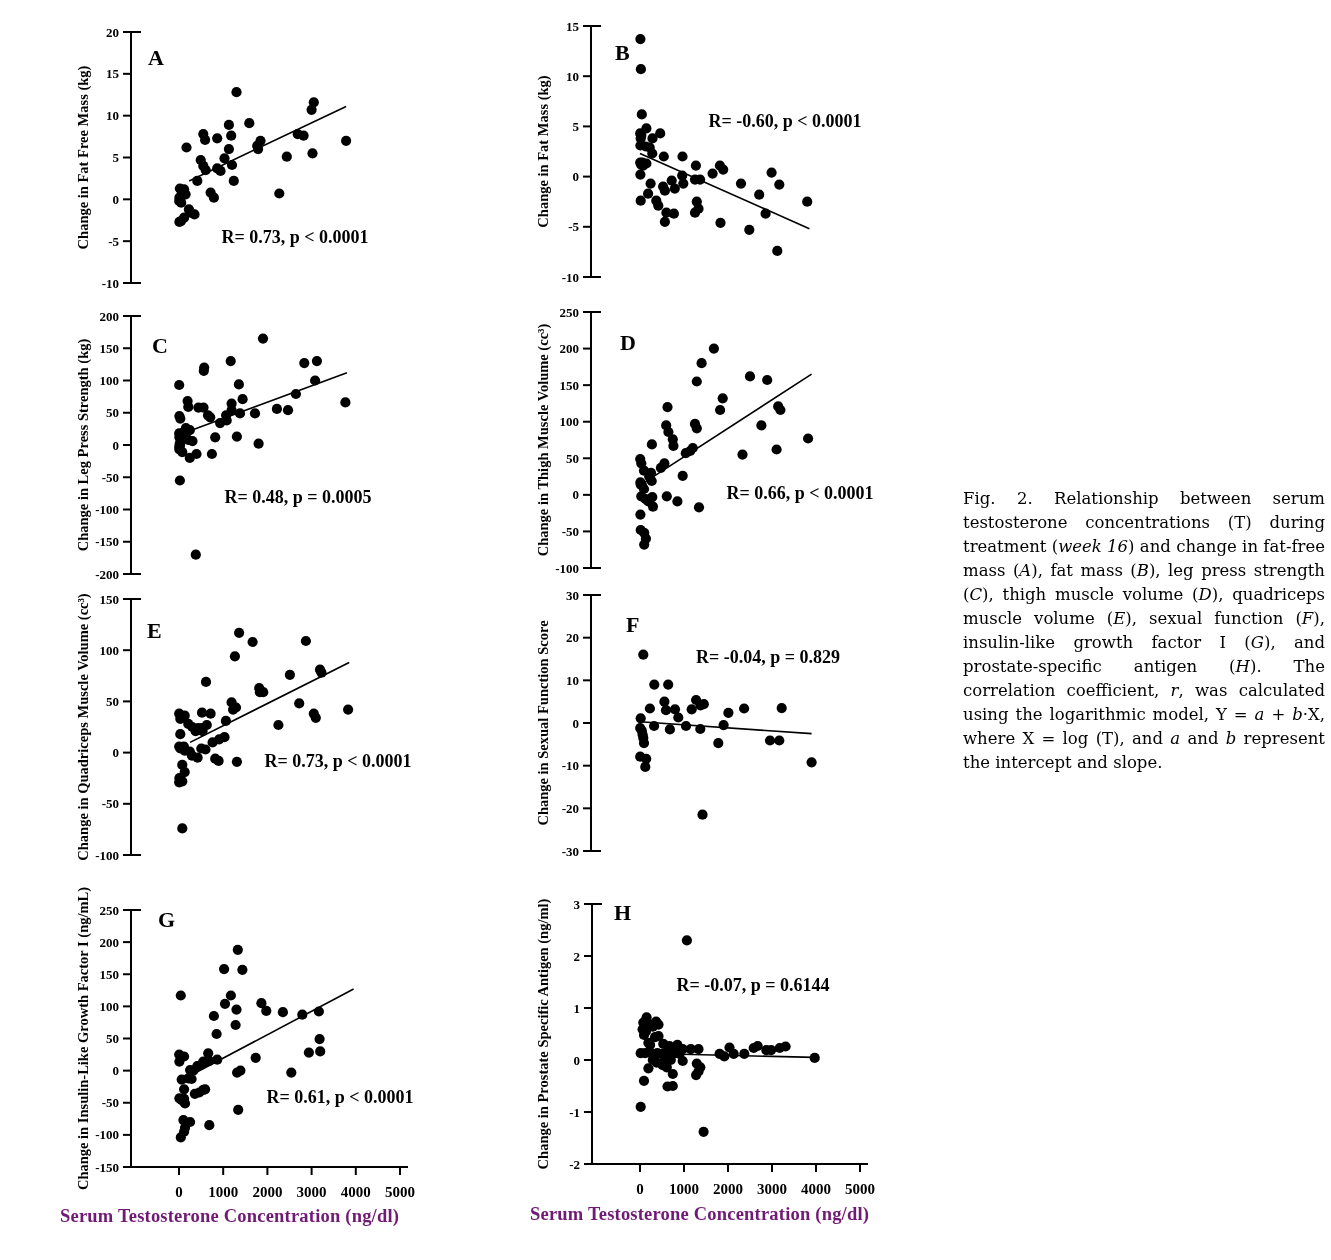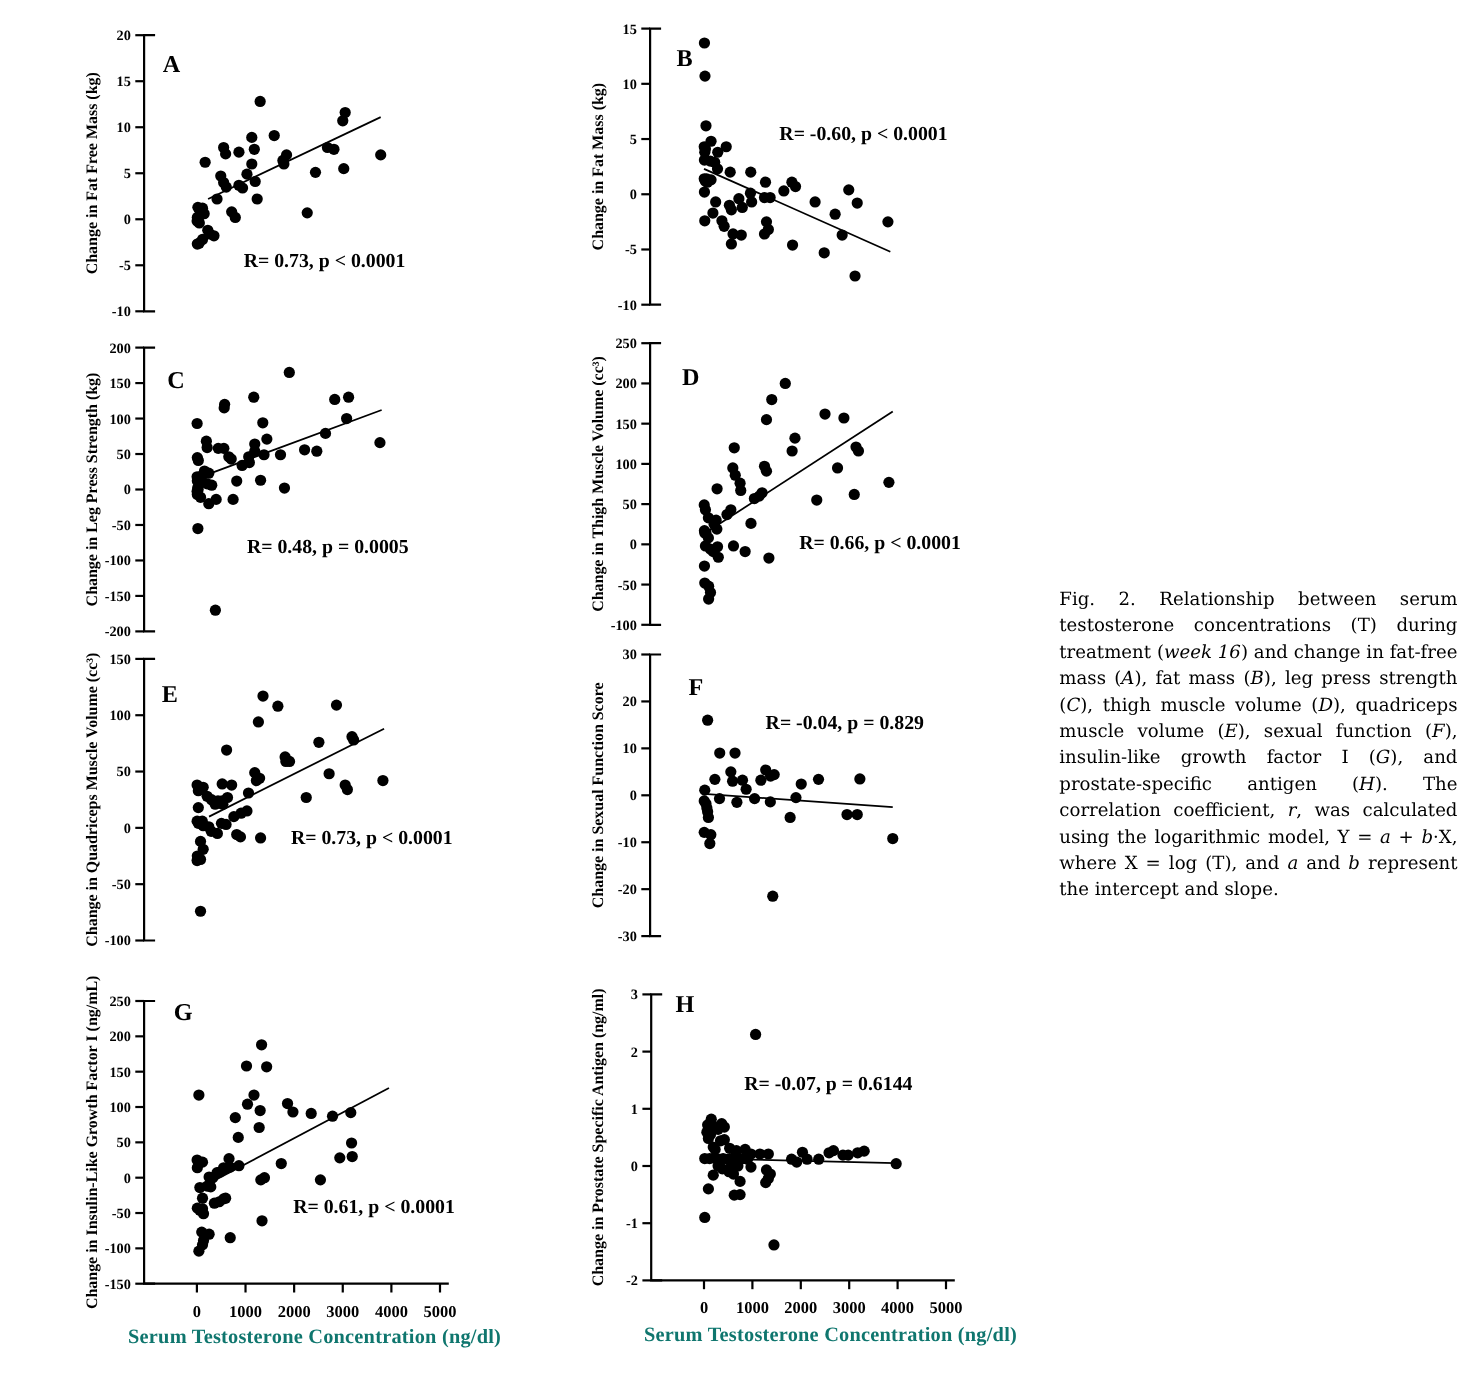--- a/index.html
+++ b/index.html
@@ -9,30 +9,30 @@
     overflow:hidden;
   }
   .fig{position:absolute;inset:0;}
   svg.panel{position:absolute;overflow:visible;}
   .tick{font:bold 13px "Liberation Serif",serif;fill:#000;}
   .xtick{font:bold 15px "Liberation Serif",serif;fill:#000;}
   .letter{font:bold 22px "Liberation Serif",serif;fill:#000;}
   .ann{font:bold 18px "Liberation Serif",serif;fill:#000;}
   .ylab{font:bold 14.5px "Liberation Serif",serif;fill:#000;}
   .xtitle{
-    position:absolute;text-align:center;
-    font:bold 18.5px "Liberation Serif",serif;color:#0f766e;
+    position:absolute;text-align:left;
+    font:bold 18.5px "Liberation Serif",serif;color:#701a75;
     letter-spacing:0.2px;
   }
   .xtitle.left{left:60px;top:1206px;width:452px;}
   .xtitle.right{left:530px;top:1204px;width:450px;}
   .caption{
     position:absolute;left:963px;top:487px;width:362px;
     font-family:"DejaVu Serif","Liberation Serif",serif;
-    font-size:16.5px;line-height:24px;text-align:justify;color:#000;margin-top:46px;
+    font-size:16.5px;line-height:24px;text-align:justify;color:#000;
   }
   .caption .it{font-style:italic;}
 </style>
 </head>
 <body>
 
 <div class="fig">
   <svg class="panel" width="445" height="292" viewBox="0 0 445 292" style="left: 60px; top: 10px;">
       <path d="M81 22 H71 V273 H81" fill="none" stroke="#000" stroke-width="2"></path>
       <line x1="63" y1="22" x2="71" y2="22" stroke="#000" stroke-width="2"></line>

